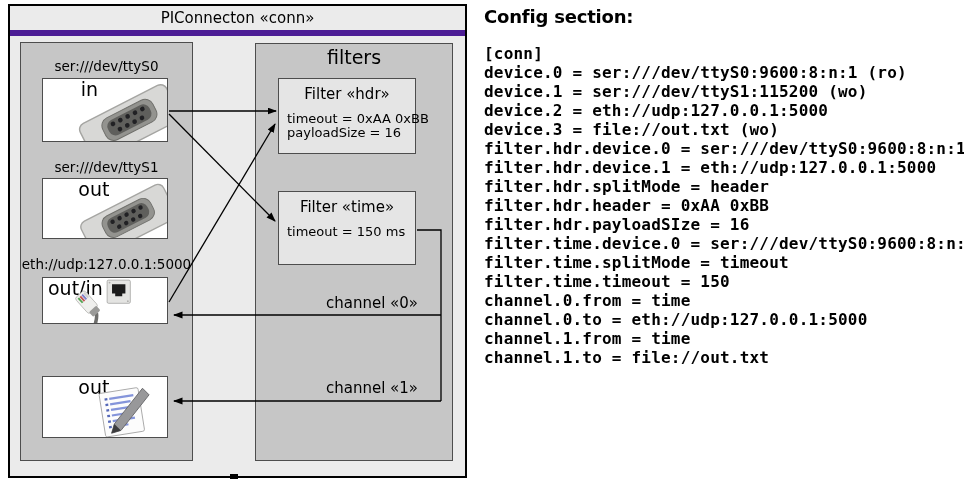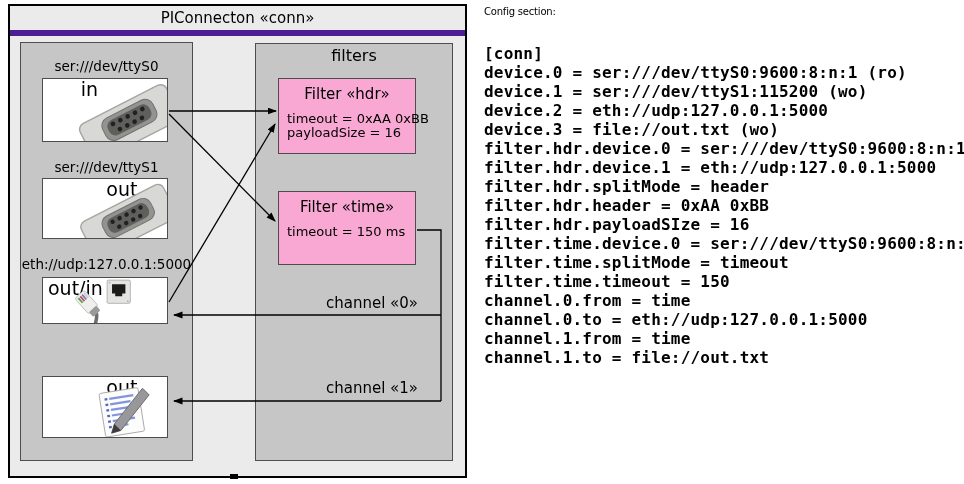--- a/index.html
+++ b/index.html
@@ -25,44 +25,44 @@
   .filters-panel { left:245px; top:37px; width:198px; height:418px; }
 
   .dev-label { position:absolute; left:0; width:100%; text-align:center;
                font-size:13.5px; white-space:nowrap; }
   .dev-box {
     position:absolute; left:21px; width:126px; box-sizing:border-box;
     border:1.5px solid #4d4d4d; background:#fff; overflow:hidden;padding-left:44px;
   }
   .dir-label { position:absolute; top:0; font-size:19px; line-height:21px; }
   .dir-center75 { left:0; width:75%; text-align:center; }
-  .dir-center82 { left:0; width:82%; text-align:center;margin-left:28px; }
+  .dir-center82 { left:0; width:82%; text-align:center; }
   .dir-left     { left:5px; }
   .dev-icon-svg { position:absolute; left:0; top:0; width:100%; height:100%; }
 
   .filters-title { position:absolute; top:2px; left:0; width:100%;
-                   text-align:center; font-size:16px; }
+                   text-align:center; font-size:19px; }
   .filter-box {
     position:absolute; left:22px; width:138px; box-sizing:border-box;
-    border:1.5px solid #4d4d4d; background:#f9a8d4;
+    border:1.5px solid #4d4d4d; background:#e5e5e5;
   }
   .filter-title { margin-top:6px; text-align:center; font-size:15px; }
   .filter-props { position:absolute; left:8px; top:33px; font-size:13px;
                   line-height:14px; white-space:nowrap; }
   .channel-label { position:absolute; left:70px; width:90px; text-align:right;
                    font-size:15px; white-space:nowrap; }
 
   .arrow-layer { position:absolute; left:0; top:0; width:964px; height:484px;
                  pointer-events:none; }
   .bottom-tick { position:absolute; left:230px; top:474px; width:8px; height:5px;
                  background:#000; }
 
   
   .config-heading {
-    position:absolute; left:484px; top:6px; font-size:10px; font-weight:normal;
+    position:absolute; left:484px; top:6px; font-size:18px; font-weight:bold;
     letter-spacing:-0.2px; white-space:pre;
   }
   .config-lines {
     position:absolute; left:484px; top:44px;
     font-family:"DejaVu Sans Mono", monospace; font-weight:bold;
     font-size:16px; line-height:19px; letter-spacing:0.2px;
   }
   .config-line { white-space:pre; }
 </style>
 </head>

